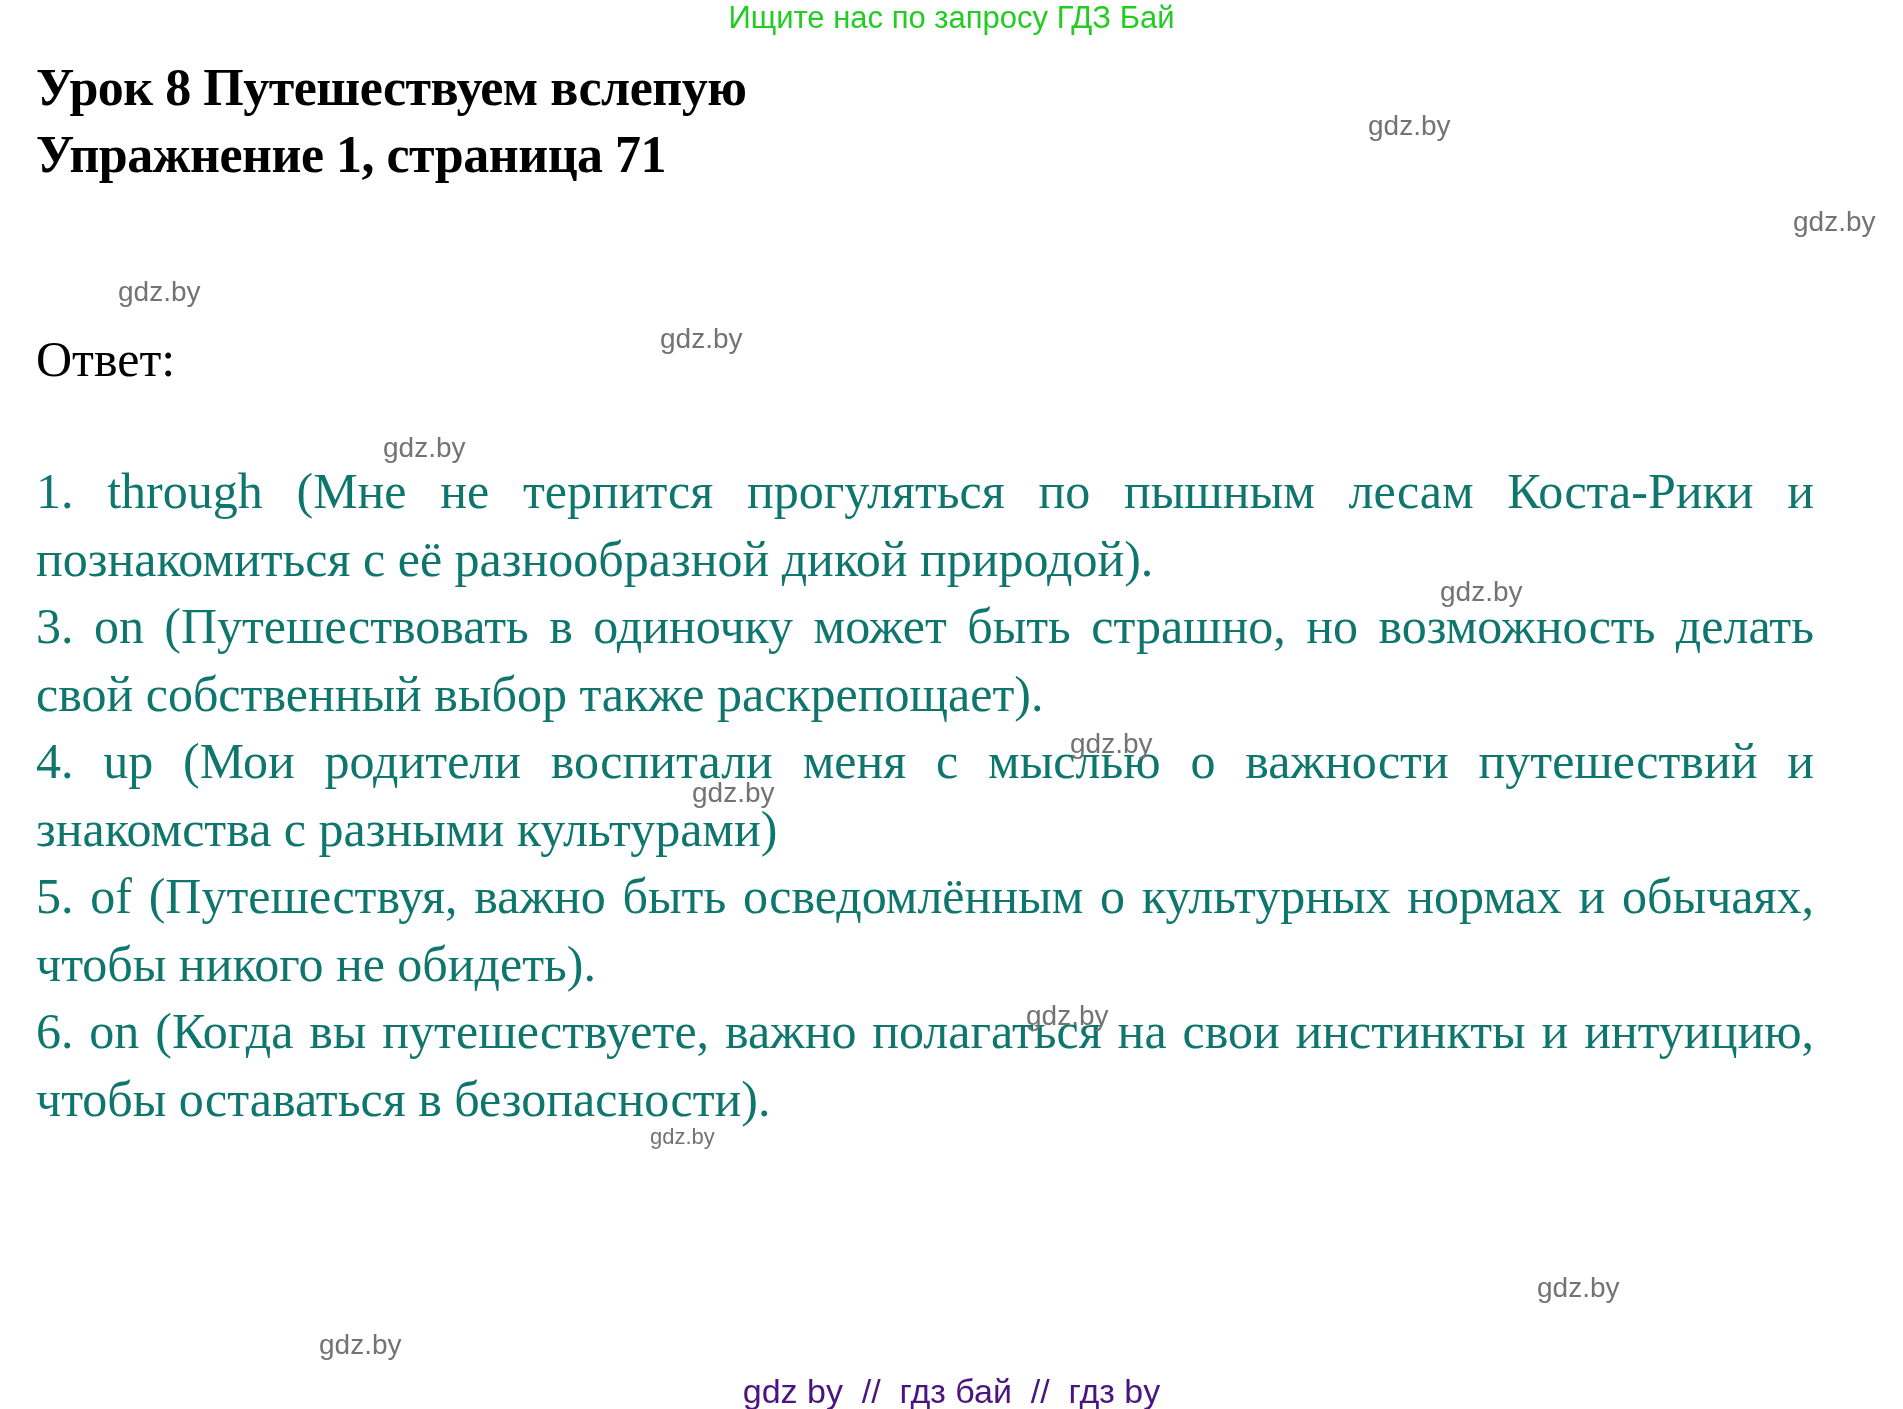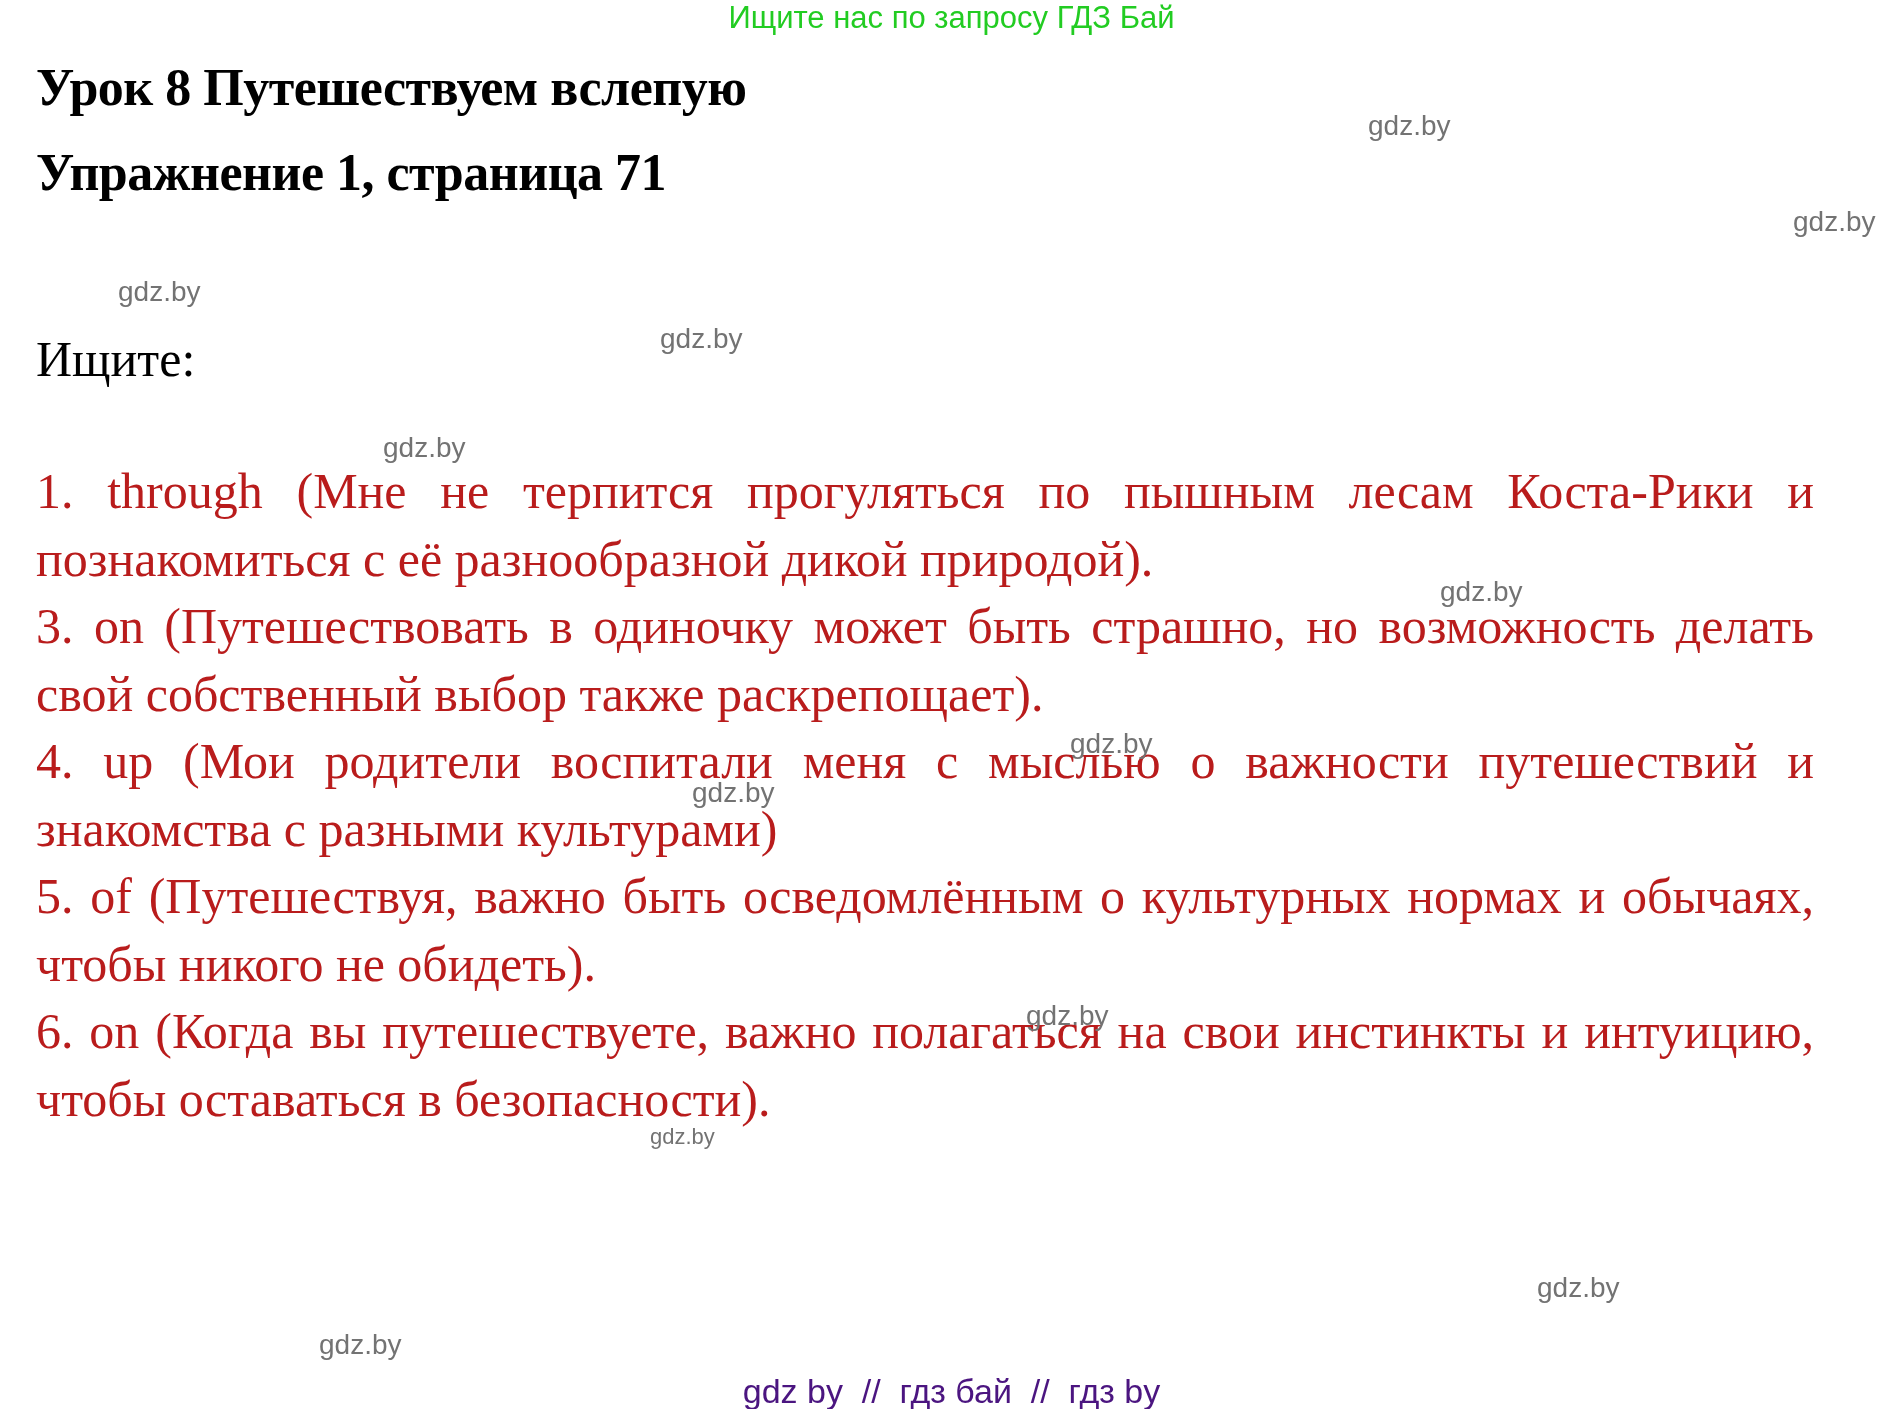--- a/index.html
+++ b/index.html
@@ -5,36 +5,36 @@
   html, body { margin: 0; padding: 0; background: #ffffff; }
   body { width: 1903px; height: 1409px; position: relative; overflow: hidden; }
   .page { position: absolute; left: 0; top: 0; width: 1515px; height: 1409px; }
   .banner { position: absolute; top: 0; left: 0; width: 1903px; text-align: center;
     font-family: "Liberation Sans", sans-serif; font-size: 31px; color: #22cc22; line-height: 36px; }
   .title { position: absolute; left: 36px; font-family: "Liberation Serif", serif; font-weight: bold;
     font-size: 52px; color: #000; white-space: nowrap; letter-spacing: -0.5px; text-align: right; }
   .serif { position: absolute; left: 36px; font-family: "Liberation Serif", serif; font-size: 50px;
     color: #000; white-space: nowrap; }
   .answer-block { position: absolute; left: 36px; top: 458px; width: 1778px;
-    font-family: "Liberation Serif", serif; font-size: 50px; color: #b91c1c; line-height: 67.5px; }
+    font-family: "Liberation Serif", serif; font-size: 50px; color: #0f766e; line-height: 67.5px; }
   .answer-block p { margin: 0; text-align: justify; }
   .wm { position: absolute; font-family: "Liberation Sans", sans-serif; font-size: 28px; color: #737373; white-space: nowrap; }
   .footer { position: absolute; top: 1372px; left: 0; width: 1903px; text-align: center;
     font-family: "Liberation Sans", sans-serif; font-size: 34px; color: #4b1580; white-space: pre; }
 </style>
 </head>
 <body>
 
 <div class="page">
 
   <div class="banner">Ищите нас по запросу ГДЗ Бай</div>
 
   <div class="title" style="top:58px;">Урок 8 Путешествуем вслепую</div>
-  <div class="title" style="top:143px;">Упражнение 1, страница 71</div>
-  <div class="serif" style="top:330px;">Ищите:</div>
+  <div class="title" style="top:125px;">Упражнение 1, страница 71</div>
+  <div class="serif" style="top:330px;">Ответ:</div>
 
   <div class="answer-block">
     <p>1. through (Мне не терпится прогуляться по пышным лесам Коста-Рики и познакомиться с её разнообразной дикой природой).</p>
     <p>3. on (Путешествовать в одиночку может быть страшно, но возможность делать свой собственный выбор также раскрепощает).</p>
     <p>4. up (Мои родители воспитали меня с мыслью о важности путешествий и знакомства с разными культурами)</p>
     <p>5. of (Путешествуя, важно быть осведомлённым о культурных нормах и обычаях, чтобы никого не обидеть).</p>
     <p>6. on (Когда вы путешествуете, важно полагаться на свои инстинкты и интуицию, чтобы оставаться в безопасности).</p>
   </div>
 
   <div class="wm" style="left:1368px; top:110px;">gdz.by</div>

